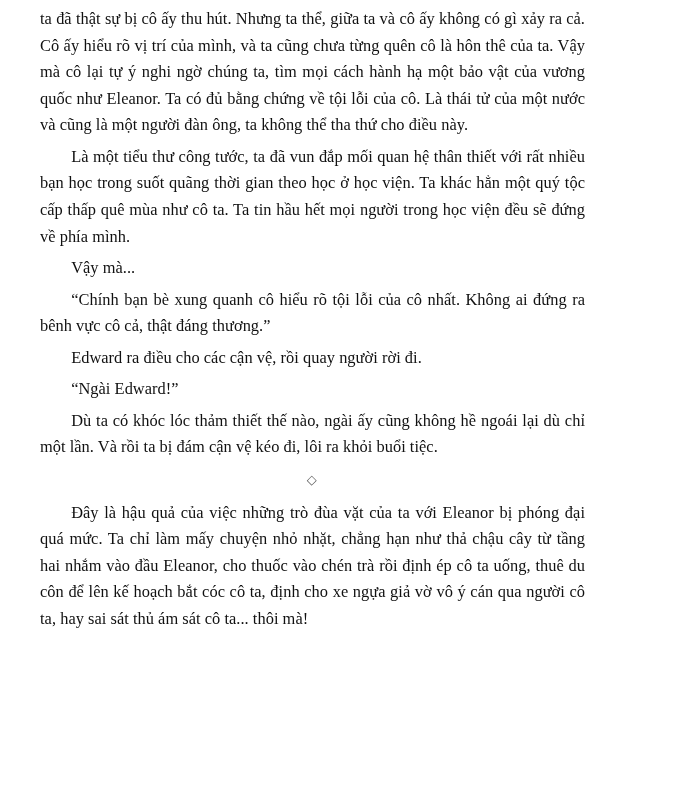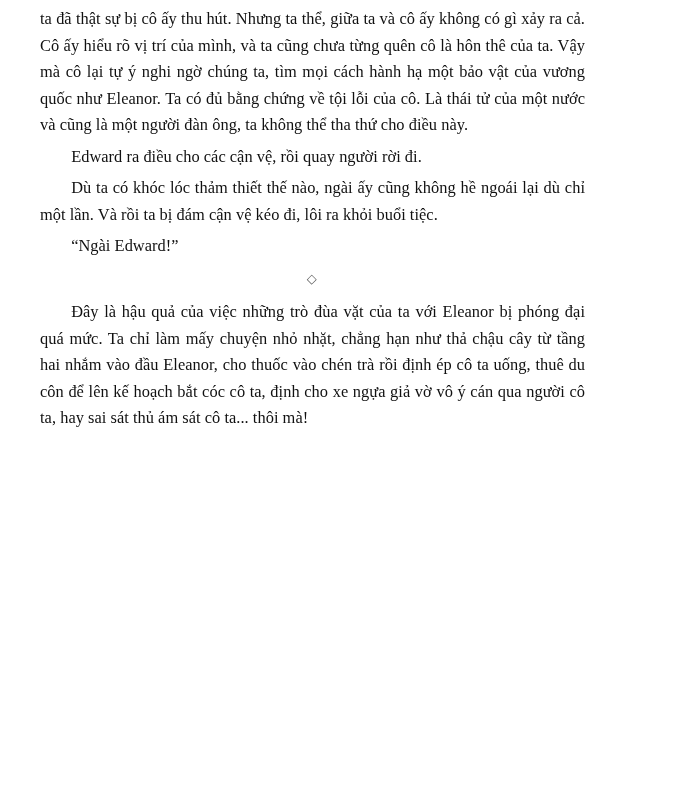--- a/index.html
+++ b/index.html
@@ -42,21 +42,24 @@
     margin: 12px 0 14px 0;
     letter-spacing: 0.1em;
   }
 </style>
 </head>
 <body>
 
 <div class="page">
 
   <p class="para noindent">ta đã thật sự bị cô ấy thu hút. Nhưng ta thể, giữa ta và cô ấy không có gì xảy ra cả. Cô ấy hiểu rõ vị trí của mình, và ta cũng chưa từng quên cô là hôn thê của ta. Vậy mà cô lại tự ý nghi ngờ chúng ta, tìm mọi cách hành hạ một bảo vật của vương quốc như Eleanor. Ta có đủ bằng chứng về tội lỗi của cô. Là thái tử của một nước và cũng là một người đàn ông, ta không thể tha thứ cho điều này.</p>
+  <p class="para indent">Là một tiểu thư công tước, ta đã vun đắp mối quan hệ thân thiết với rất nhiều bạn học trong suốt quãng thời gian theo học ở học viện. Ta khác hẳn một quý tộc cấp thấp quê mùa như cô ta. Ta tin hầu hết mọi người trong học viện đều sẽ đứng về phía mình.</p>
+  <p class="para indent">Vậy mà...</p>
+  <p class="para indent">“Chính bạn bè xung quanh cô hiểu rõ tội lỗi của cô nhất. Không ai đứng ra bênh vực cô cả, thật đáng thương.”</p>
   <p class="para indent">Edward ra điều cho các cận vệ, rồi quay người rời đi.</p>
+  <p class="para indent">“Ngài Edward!”</p>
   <p class="para indent">Dù ta có khóc lóc thảm thiết thế nào, ngài ấy cũng không hề ngoái lại dù chỉ một lần. Và rồi ta bị đám cận vệ kéo đi, lôi ra khỏi buổi tiệc.</p>
-  <p class="para indent">“Ngài Edward!”</p>
 
   <div class="divider">◇</div>
 
   <p class="para indent">Đây là hậu quả của việc những trò đùa vặt của ta với Eleanor bị phóng đại quá mức. Ta chỉ làm mấy chuyện nhỏ nhặt, chẳng hạn như thả chậu cây từ tầng hai nhắm vào đầu Eleanor, cho thuốc vào chén trà rồi định ép cô ta uống, thuê du côn để lên kế hoạch bắt cóc cô ta, định cho xe ngựa giả vờ vô ý cán qua người cô ta, hay sai sát thủ ám sát cô ta... thôi mà!</p>
 
 </div>
 
 </body></html>

